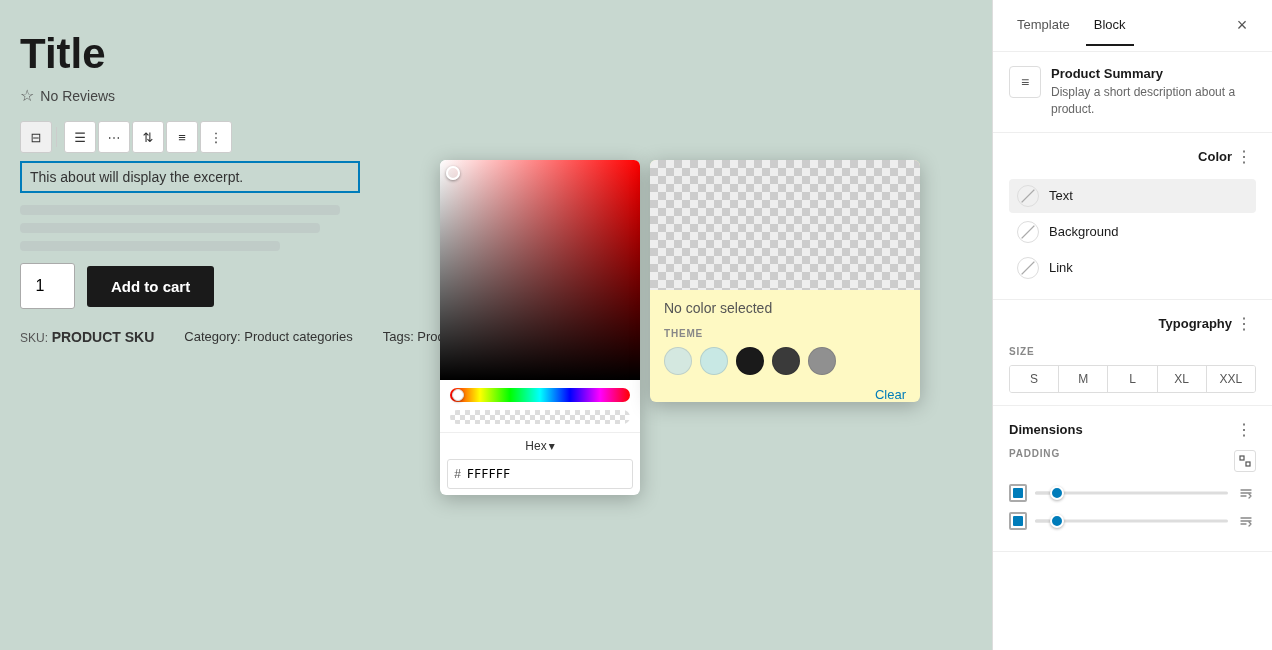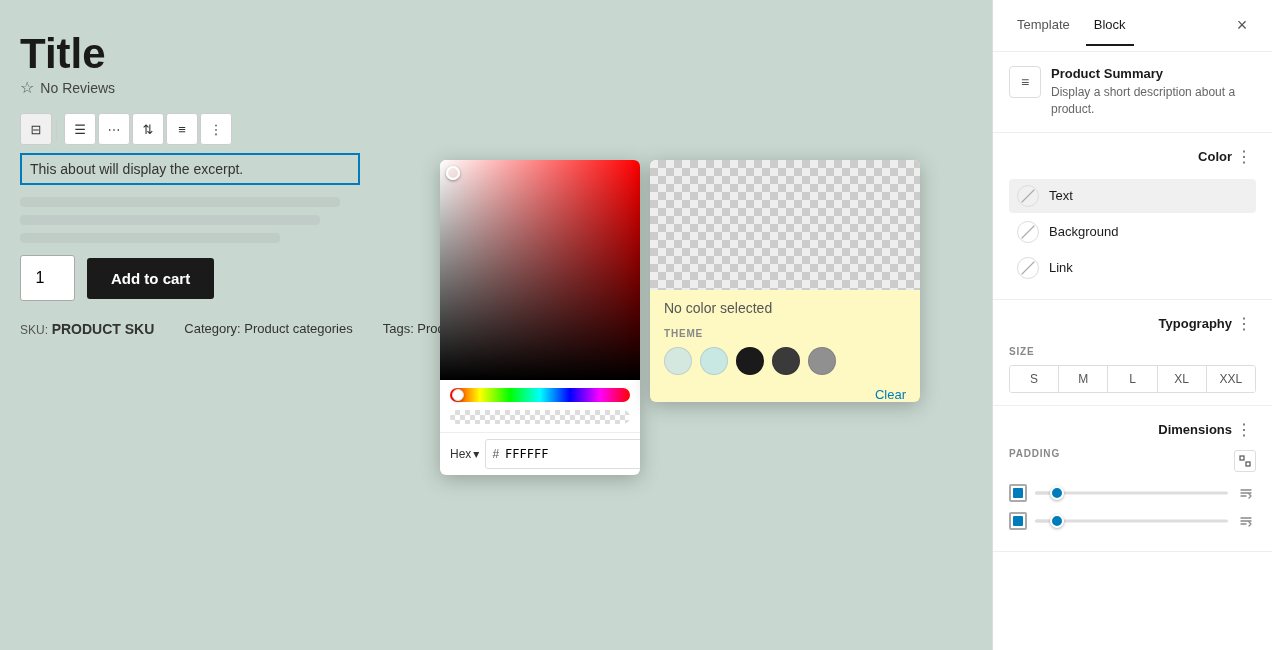--- a/index.html
+++ b/index.html
@@ -13,20 +13,21 @@
       position: relative;
     }
     .page-content {
       background: #c8d8d0;
       padding: 10px 0;
     }
     .title {
       font-size: 42px;
       font-weight: 700;
       color: #1a1a1a;
+      margin-bottom: 8px;
     }
     .reviews-row {
       display: flex;
       align-items: center;
       gap: 6px;
       color: #444;
       margin-bottom: 16px;
       font-size: 14px;
     }
     .star-icon { font-size: 16px; color: #555; }
@@ -149,20 +150,21 @@
       border-radius: 7px;
       background: repeating-conic-gradient(#ddd 0% 25%, #fff 0% 50%) 0 0 / 10px 10px;
       position: relative;
     }
     .picker-footer {
       display: flex;
       align-items: center;
       padding: 6px 10px;
       border-top: 1px solid #eee;
       gap: 6px;
+      flex-direction: column;
     }
     .hex-label { font-size: 12px; color: #555; }
     .hex-select {
       font-size: 12px;
       border: none;
       background: none;
       cursor: pointer;
       color: #333;
       display: flex; align-items: center; gap: 2px;
     }
@@ -373,21 +375,21 @@
       border: 2px solid #fff;
       box-shadow: 0 1px 3px rgba(0,0,0,0.3);
     }
     .padding-settings-btn {
       background: none; border: none; cursor: pointer;
       font-size: 14px; color: #666;
       width: 20px; height: 20px;
       display: flex; align-items: center; justify-content: center;
     }
     .section-header-row {
-      display: flex; align-items: center; justify-content: flex-end;
+      display: flex; align-items: center; justify-content: space-between;
       margin-bottom: 6px;
     }
   </style>
 </head>
 <body>
 
 <div class="canvas-area">
   <div class="page-content">
     <h1 class="title">Title</h1>
     <div class="reviews-row">

